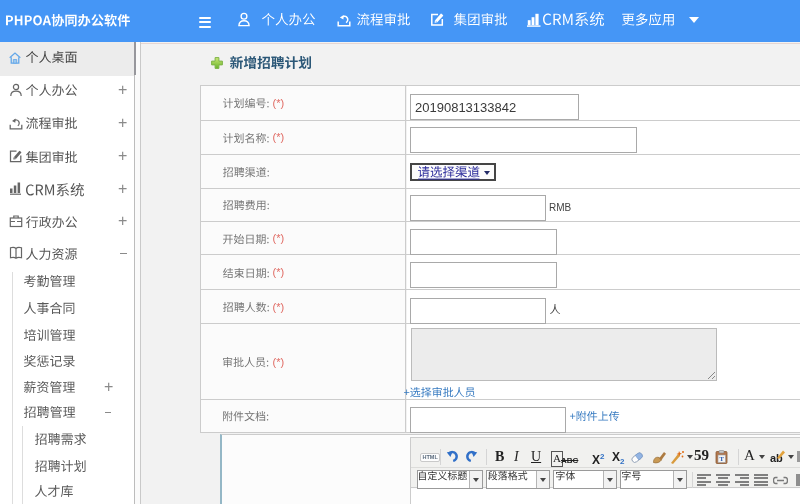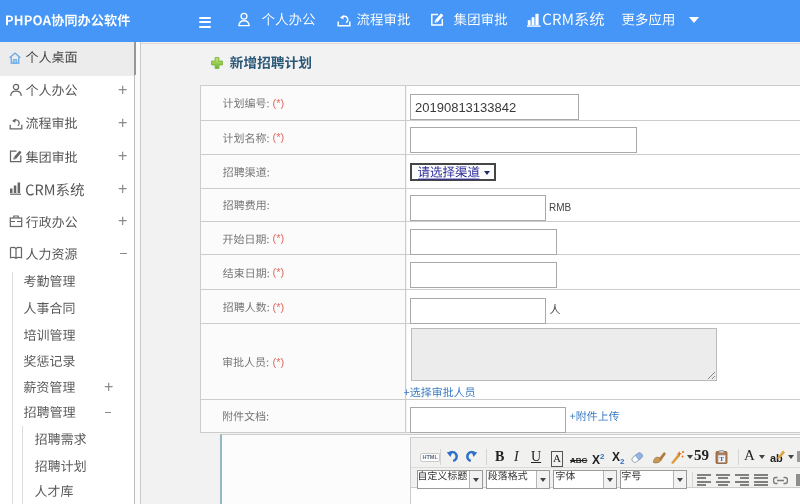--- a/index.html
+++ b/index.html
@@ -240,21 +240,21 @@
       </svg>
       <svg class="abs" style="left:54px;top:11px" width="13" height="13" viewBox="0 0 13 13">
         <path d="M10.2 5.2 C8.7 2.2 3.8 2.4 2.6 6.0 C1.7 8.9 3.4 11.2 5.8 11.9" fill="none" stroke="#3170c8" stroke-width="2.5"></path>
         <path d="M12.2 3.2 L6.4 2.4 L8.6 8.0 Z" fill="#3170c8"></path>
       </svg>
       <div class="tsep" style="left:75px;"></div>
       <div class="ti" style="left:84px;font-family:'Liberation Serif',serif;font-weight:bold;font-size:14px;">B</div>
       <div class="ti" style="left:103px;font-family:'Liberation Serif',serif;font-style:italic;font-size:14px;">I</div>
       <div class="ti" style="left:120px;font-family:'Liberation Serif',serif;text-decoration:underline;font-size:14px;">U</div>
       <div class="ti" style="left:140px;font-family:'Liberation Serif',serif;font-size:11px;border:1px solid #555;padding:0 1px;line-height:12px;top:13px;">A</div>
-      <div class="ti" style="left:159px;font-size:8px;font-weight:bold;text-decoration:line-through;top:15px;">ABC</div>
+      <div class="ti" style="left:150px;font-size:8px;font-weight:bold;text-decoration:line-through;top:15px;">ABC</div>
       <div class="ti" style="left:181px;font-size:12px;font-weight:bold;">X<sup style="color:#2f6fc4;font-size:8px;">2</sup></div>
       <div class="ti" style="left:201px;font-size:12px;font-weight:bold;">X<sub style="color:#2f6fc4;font-size:8px;">2</sub></div>
       <svg class="abs" style="left:219px;top:13px" width="14" height="13" viewBox="0 0 14 13">
         <g transform="rotate(-38 7 6.5)">
           <rect x="1.2" y="3.8" width="11.6" height="5.8" rx="2.9" fill="#fdfdfd" stroke="#90a0b5" stroke-width="0.9"></rect>
           <path d="M7 3.8 L9.9 3.8 a2.9 2.9 0 0 1 0 5.8 L7 9.6 Z" fill="#92b4e3" stroke="#7b9cc9" stroke-width="0.7"></path>
         </g>
       </svg>
       <svg class="abs" style="left:241px;top:12px" width="15" height="14" viewBox="0 0 15 14">
         <path d="M1.5 12.5 C1.5 9 3.5 6.5 7 7.5 L9.5 9.8 C8 12.5 4.5 13.5 1.5 12.5 Z" fill="#c99a55" stroke="#9a713a" stroke-width="0.8"></path>

